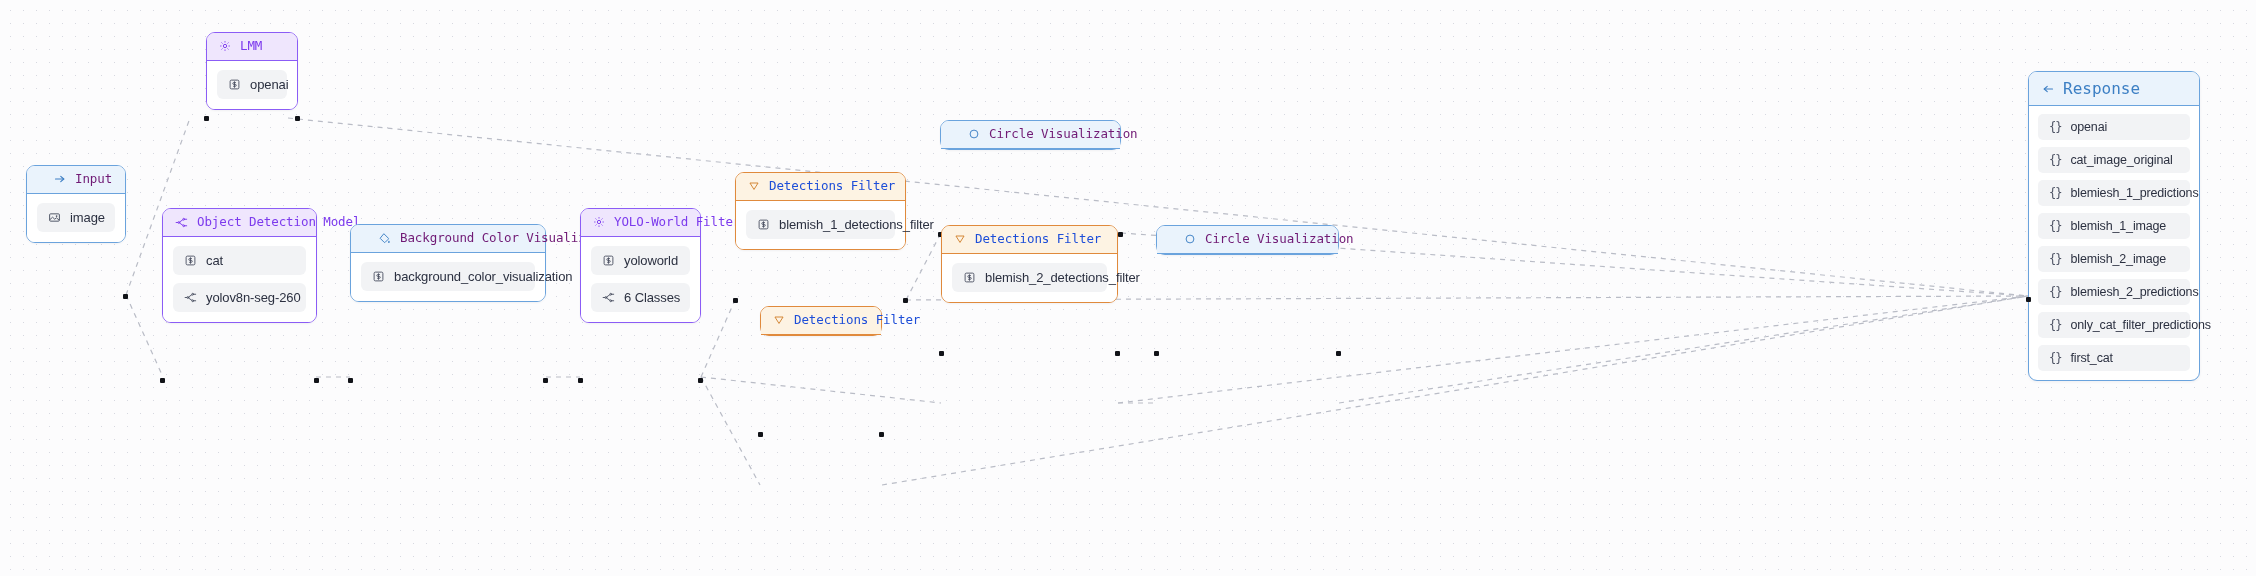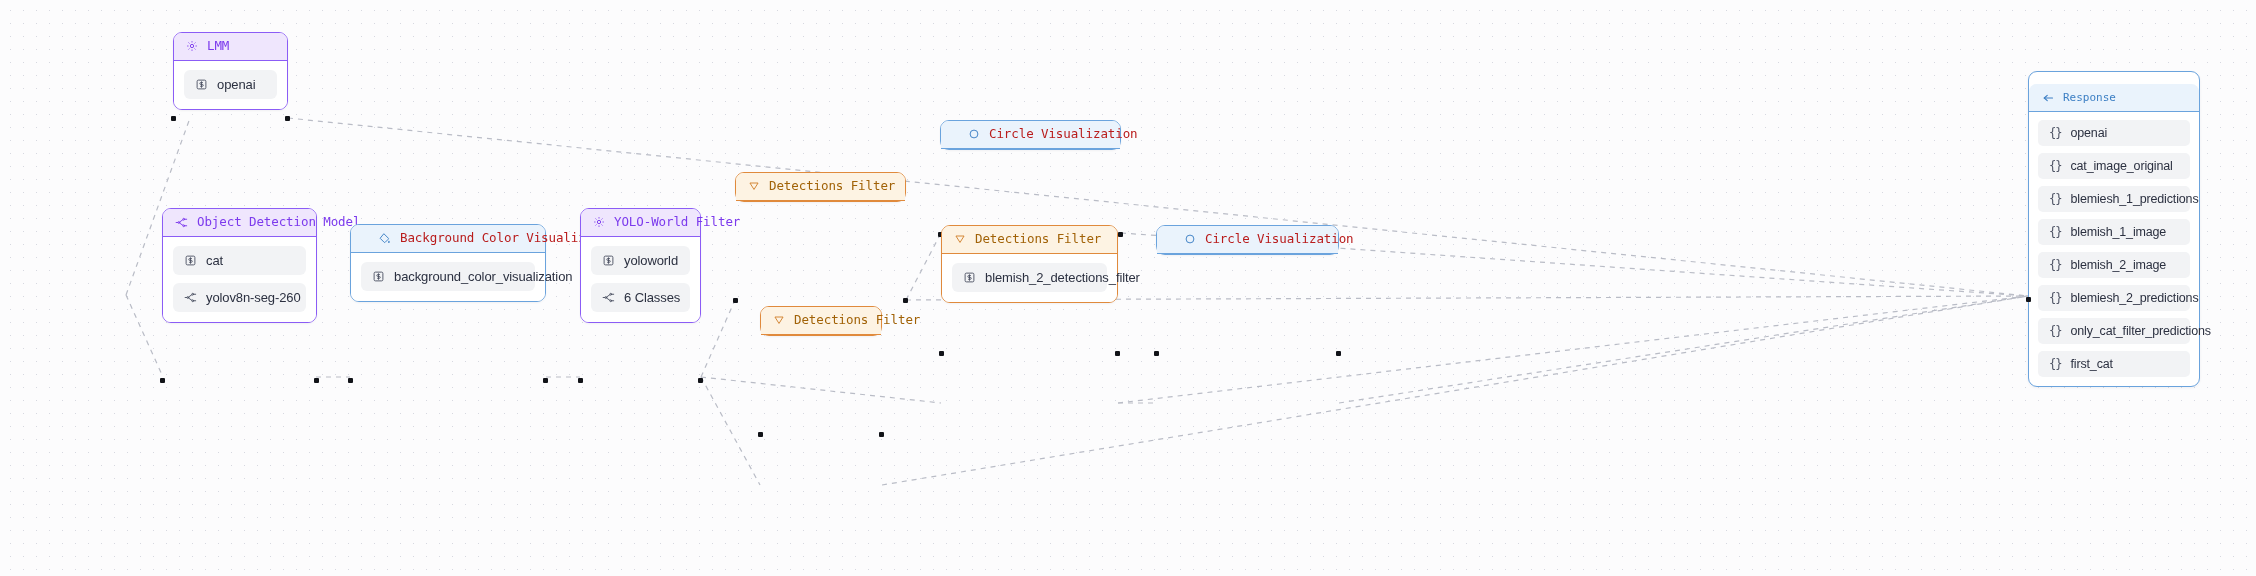--- a/index.html
+++ b/index.html
@@ -83,29 +83,29 @@
   .t-purple { border-color: #8b5cf6; }
   .t-purple .node-head {
     background: #efe6fd;
     color: #7c3aed;
     border-bottom-color: #8b5cf6;
   }
   
   .t-blue { border-color: #6aa3dd; }
   .t-blue .node-head {
     background: #eaf3fc;
-    color: #b91c1c;
+    color: #701a75;
     border-bottom-color: #6aa3dd;
     padding-left: 27px;
   }
   
   .t-amber { border-color: #e08a3c; }
   .t-amber .node-head {
     background: #fdf3e3;
-    color: #a16207;
+    color: #1d4ed8;
     border-bottom-color: #e08a3c;
   }
 
   
   .handle {
     position: absolute;
     width: 5px; height: 5px;
     background: #111318;
     border-radius: 1px;
     z-index: 4;
@@ -126,23 +126,22 @@
     display: flex;
     align-items: center;
     gap: 9px;
     padding: 7px 13px;
     background: #eaf3fc;
     color: #3c7fc4;
     border-bottom: 1.3px solid #6aa3dd;
     border-top-left-radius: 7.5px;
     border-top-right-radius: 7.5px;
     font-family: "DejaVu Sans Mono", "Liberation Mono", monospace;
-    font-size: 11px;
+    font-size: 16px;
     white-space: nowrap;
-    margin-top: 12px;
   }
   .panel-body {
     padding: 8px 9px 9px 9px;
     display: flex;
     flex-direction: column;
     gap: 7px;
   }
   .panel-row {
     display: flex;
     align-items: center;
@@ -197,22 +196,46 @@
       <path d="M 1118,403 L 1156,403"></path>
 
       <path d="M 1118,403 L 2028,296"></path>
 
       <path d="M 1339,403 L 2028,296"></path>
 
       <path d="M 882,485 L 2028,296"></path>
     </g>
   </svg>
 
-
-  <div class="node t-purple" style="left:173px; top:32px; width:115px;">
+  <div class="node t-blue" style="left:26px; top:165px; width:100px;">
+    <div class="node-head">
+      <span class="ico">
+        <svg class="gi" width="12" height="12" viewBox="0 0 16 16" fill="none" stroke="#3c7fc4" stroke-width="1.5" stroke-linecap="round" stroke-linejoin="round">
+          <path d="M2 8 h11"></path>
+            <path d="M9 4.5 L13 8 L9 11.5"></path>
+        </svg>
+      </span>
+      <span class="hd-label">Input</span>
+    </div>
+    <div class="node-body">
+      <div class="row">
+        <span class="ico">
+          <svg class="gi" width="13" height="13" viewBox="0 0 16 16" fill="none" stroke="#4d5364" stroke-width="1.2" stroke-linejoin="round">
+            <rect x="2" y="3.5" width="12" height="9" rx="1.2"></rect>
+            <path d="M2.4 10.6 L5.6 7.6 L8.3 10.1 L10.4 8.4 L13.6 11.2"></path>
+            <circle cx="10.6" cy="6.2" r="1.05" fill="#4d5364" stroke="none"></circle>
+          </svg>
+        </span>
+        <span>image</span>
+      </div>
+    </div>
+    <span class="handle right" style="top:128px;"></span>
+  </div>
+
+  <div class="node t-purple" style="left:206px; top:32px; width:92px;">
     <div class="node-head">
       <span class="ico">
         <svg class="gi" width="12" height="12" viewBox="0 0 16 16" fill="none" stroke="#7c3aed" stroke-width="1.25">
           <circle cx="8" cy="8" r="2.2"></circle>
           <path d="M8 1.6 V3.3 M8 12.7 V14.4 M1.6 8 H3.3 M12.7 8 H14.4
                    M3.4 3.4 L4.6 4.6 M11.4 11.4 L12.6 12.6
                    M12.6 3.4 L11.4 4.6 M4.6 11.4 L3.4 12.6"></path>
         </svg>
       </span>
       <span class="hd-label">LMM</span>
@@ -347,55 +370,67 @@
 
   <div class="node t-amber" style="left:735px; top:172px; width:171px;">
     <div class="node-head">
       <span class="ico">
         <svg class="gi" width="12" height="12" viewBox="0 0 16 16" fill="none" stroke="#d1812d" stroke-width="1.25" stroke-linejoin="round">
           <path d="M2.6 4 H13.4 L8 12.6 Z"></path>
         </svg>
       </span>
       <span class="hd-label">Detections Filter</span>
     </div>
-    <span class="handle left" style="top:125px;"></span>
-    <span class="handle right" style="top:125px;"></span>
-  </div>
-
-  <div class="node t-blue" style="left:940px; top:120px; width:181px;">
-    <div class="node-head">
-      <span class="ico">
-        <svg class="gi" width="12" height="12" viewBox="0 0 16 16" fill="none" stroke="#3c7fc4" stroke-width="1.25">
-          <circle cx="8" cy="8" r="5.2"></circle>
-        </svg>
-      </span>
-      <span class="hd-label">Circle Visualization</span>
-    </div>
-    <span class="handle left" style="top:111px;"></span>
-    <span class="handle right" style="top:111px;"></span>
-  </div>
-
-  <div class="node t-amber" style="left:941px; top:225px; width:177px;">
-    <div class="node-head">
-      <span class="ico">
-        <svg class="gi" width="12" height="12" viewBox="0 0 16 16" fill="none" stroke="#d1812d" stroke-width="1.25" stroke-linejoin="round">
-          <path d="M2.6 4 H13.4 L8 12.6 Z"></path>
-        </svg>
-      </span>
-      <span class="hd-label">Detections Filter</span>
-    </div>
     <div class="node-body">
       <div class="row">
         <span class="ico">
           <svg class="gi" width="13" height="13" viewBox="0 0 16 16" fill="none" stroke="#4d5364" stroke-width="1.15">
             <rect x="2.6" y="2.6" width="10.8" height="10.8" rx="1.6"></rect>
             <path d="M9.2 5.6 h-2.1 a1.15 1.15 0 0 0 0 2.3 h1.9 a1.15 1.15 0 0 1 0 2.3 h-2.2
                      M8 4.6 v6.9" stroke-linecap="round"></path>
           </svg>
         </span>
+        <span>blemish_1_detections_filter</span>
+      </div>
+    </div>
+    <span class="handle left" style="top:125px;"></span>
+    <span class="handle right" style="top:125px;"></span>
+  </div>
+
+  <div class="node t-blue" style="left:940px; top:120px; width:181px;">
+    <div class="node-head">
+      <span class="ico">
+        <svg class="gi" width="12" height="12" viewBox="0 0 16 16" fill="none" stroke="#3c7fc4" stroke-width="1.25">
+          <circle cx="8" cy="8" r="5.2"></circle>
+        </svg>
+      </span>
+      <span class="hd-label">Circle Visualization</span>
+    </div>
+    <span class="handle left" style="top:111px;"></span>
+    <span class="handle right" style="top:111px;"></span>
+  </div>
+
+  <div class="node t-amber" style="left:941px; top:225px; width:177px;">
+    <div class="node-head">
+      <span class="ico">
+        <svg class="gi" width="12" height="12" viewBox="0 0 16 16" fill="none" stroke="#d1812d" stroke-width="1.25" stroke-linejoin="round">
+          <path d="M2.6 4 H13.4 L8 12.6 Z"></path>
+        </svg>
+      </span>
+      <span class="hd-label">Detections Filter</span>
+    </div>
+    <div class="node-body">
+      <div class="row">
+        <span class="ico">
+          <svg class="gi" width="13" height="13" viewBox="0 0 16 16" fill="none" stroke="#4d5364" stroke-width="1.15">
+            <rect x="2.6" y="2.6" width="10.8" height="10.8" rx="1.6"></rect>
+            <path d="M9.2 5.6 h-2.1 a1.15 1.15 0 0 0 0 2.3 h1.9 a1.15 1.15 0 0 1 0 2.3 h-2.2
+                     M8 4.6 v6.9" stroke-linecap="round"></path>
+          </svg>
+        </span>
         <span>blemish_2_detections_filter</span>
       </div>
     </div>
     <span class="handle left" style="top:125px;"></span>
     <span class="handle right" style="top:125px;"></span>
   </div>
 
   <div class="node t-blue" style="left:1156px; top:225px; width:183px;">
     <div class="node-head">
       <span class="ico">

